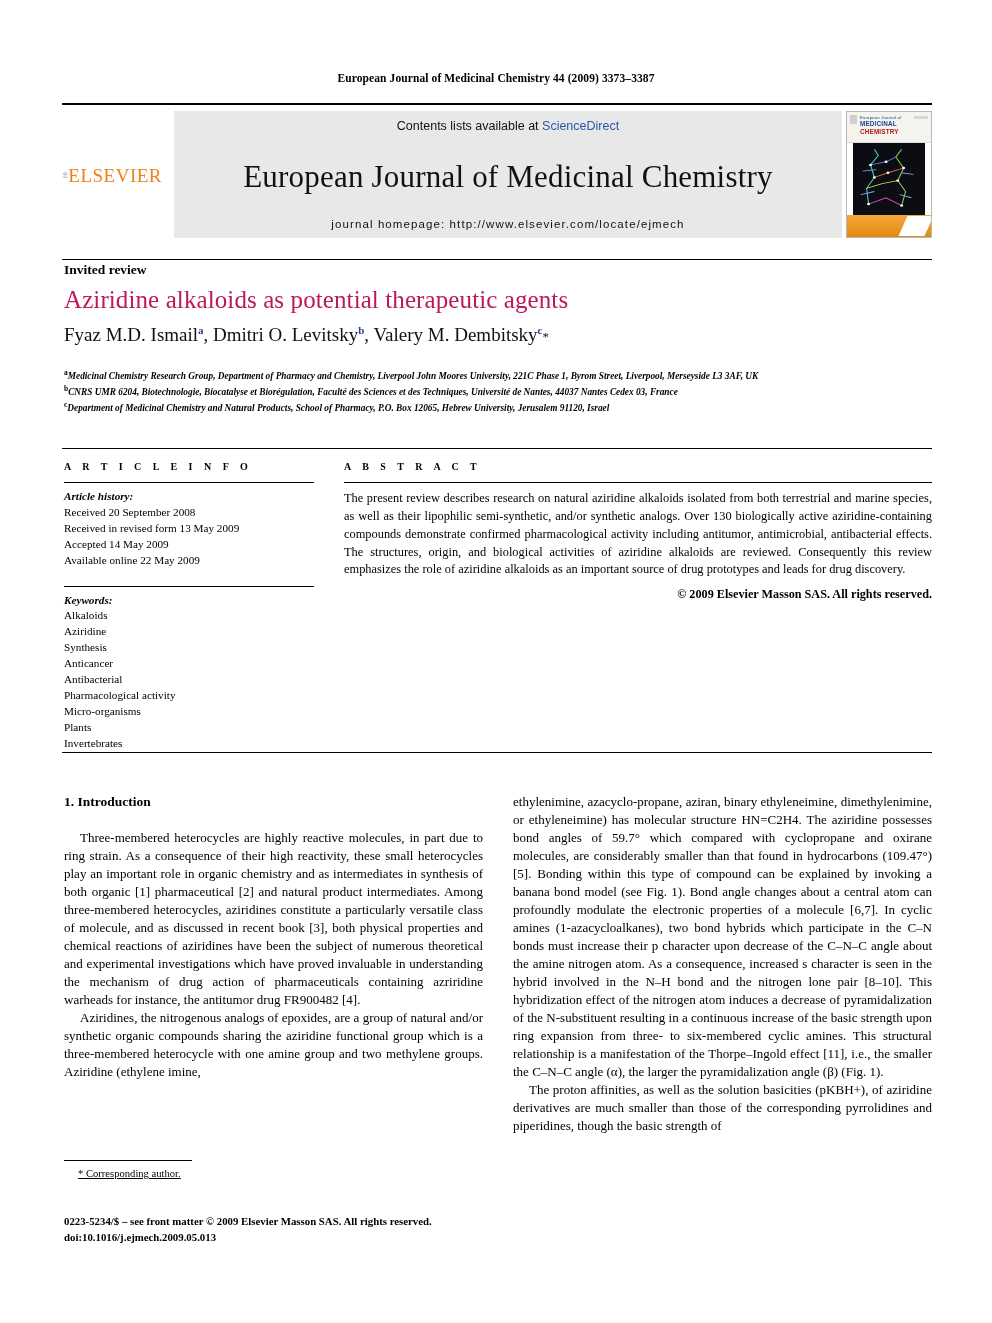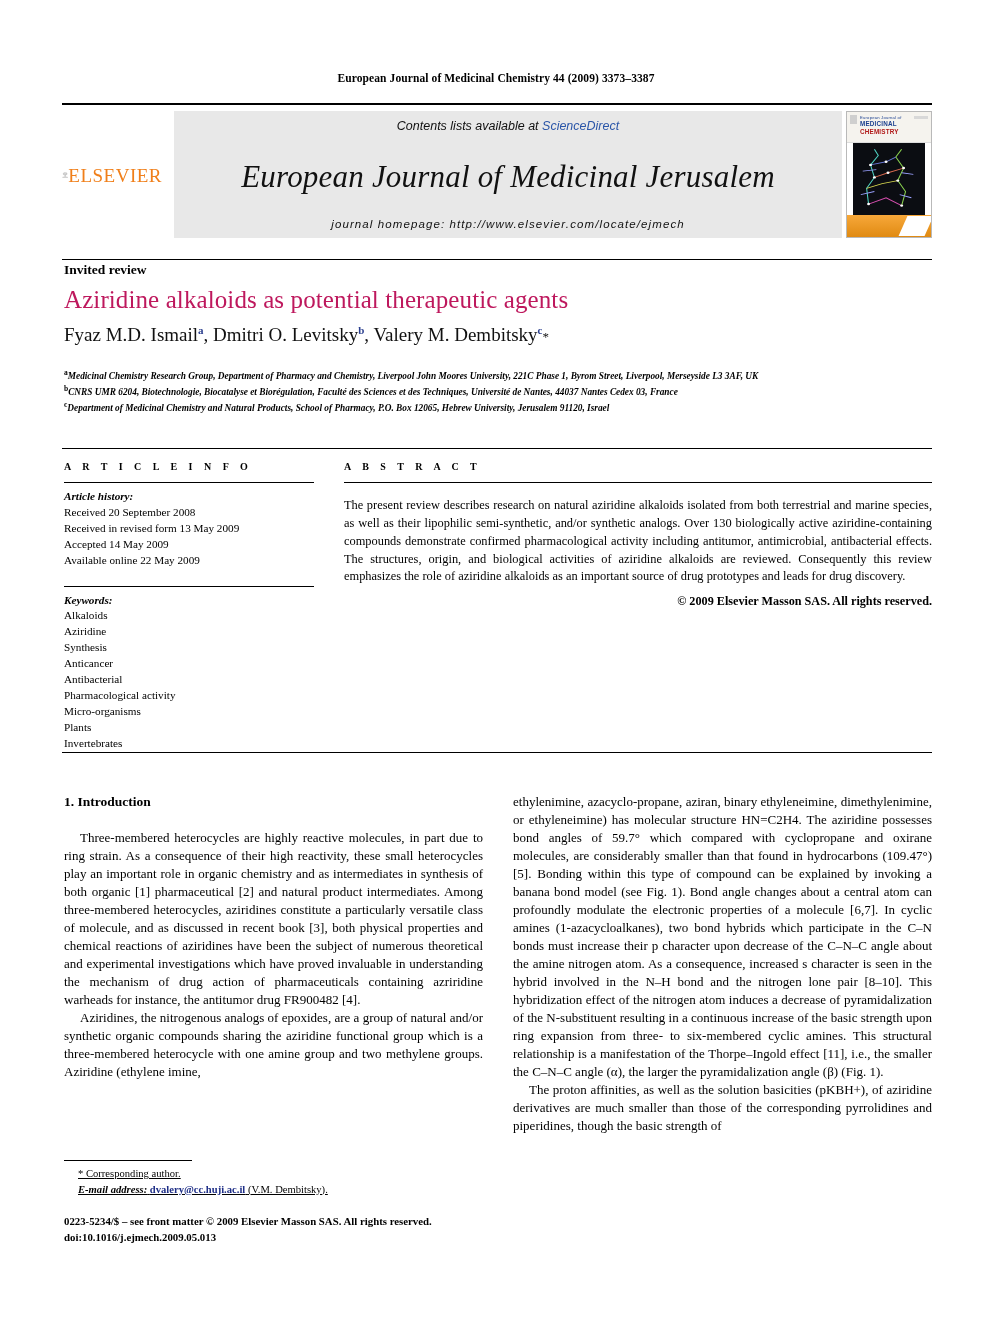--- a/index.html
+++ b/index.html
@@ -71,21 +71,20 @@
     flex: 1 1 auto;
     background: #e8e8e8;
     margin-left: 12px;
     margin-right: 4px;
     display: flex;
     flex-direction: column;
     justify-content: space-between;
     align-items: center;
     padding: 8px 0 8px 0;
     box-sizing: border-box;
-    font-style: italic;
   }
   .contents-line {
     font-family: "Liberation Sans", sans-serif;
     font-size: 12.5px;
     color: #111;
   }
   .contents-line .sd {
     color: #2b56a8;
   }
   .journal-title {
@@ -228,21 +227,21 @@
     margin-top: 17px;
   }
   .kw-block {
     margin-top: 6px;
     font-size: 11.2px;
     line-height: 1.42;
     font-family: "Liberation Serif", serif;
   }
   .kw-block .lbl { font-style: italic; font-weight: bold; }
   .abstract-body {
-    margin-top: 14px;
+    margin-top: 7px;
     font-size: 12.4px;
     line-height: 1.44;
     text-align: justify;
     font-family: "Liberation Serif", serif;
   }
   .copyright {
     margin-top: 8px;
     text-align: right;
     font-size: 12.2px;
     font-weight: bold;
@@ -336,21 +335,21 @@
         <path d="M12 78 q18 -4 36 -4 q20 0 36 4" stroke="#555" stroke-width="1" fill="none"></path>
         <rect x="6" y="82" width="84" height="2.4" fill="#1a1a1a"></rect>
       </svg>
       <div class="elsevier-word">ELSEVIER</div>
     </div>
 
     <div class="masthead-center">
       <div class="contents-line">
         <span>Contents lists available at </span><span class="sd">ScienceDirect</span>
       </div>
-      <div class="journal-title">European Journal of Medicinal Jerusalem</div>
+      <div class="journal-title">European Journal of Medicinal Chemistry</div>
       <div class="homepage-line">journal homepage: http://www.elsevier.com/locate/ejmech</div>
     </div>
 
     <div class="cover-thumb">
       <div class="cover-top">
         <div class="cover-mini-sq"></div>
         <div class="cover-mini-bar"></div>
         <div class="cover-head-text">
           <span>European Journal of</span>
           <b>MEDICINAL</b>
@@ -443,25 +442,20 @@
   </div>
 
   <div class="col col-right">
     <p style="text-indent:0">ethylenimine, azacyclo-propane, aziran, binary ethyleneimine, dimethylenimine, or ethyleneimine) has molecular structure HN=C2H4. The aziridine possesses bond angles of 59.7° which compared with cyclopropane and oxirane molecules, are considerably smaller than that found in hydrocarbons (109.47°) [5]. Bonding within this type of compound can be explained by invoking a banana bond model (see Fig. 1). Bond angle changes about a central atom can profoundly modulate the electronic properties of a molecule [6,7]. In cyclic amines (1-azacycloalkanes), two bond hybrids which participate in the C–N bonds must increase their p character upon decrease of the C–N–C angle about the amine nitrogen atom. As a consequence, increased s character is seen in the hybrid involved in the N–H bond and the nitrogen lone pair [8–10]. This hybridization effect of the nitrogen atom induces a decrease of pyramidalization of the N-substituent resulting in a continuous increase of the basic strength upon ring expansion from three- to six-membered cyclic amines. This structural relationship is a manifestation of the Thorpe–Ingold effect [11], i.e., the smaller the C–N–C angle (α), the larger the pyramidalization angle (β) (Fig. 1).</p>
     <p>The proton affinities, as well as the solution basicities (pKBH+), of aziridine derivatives are much smaller than those of the corresponding pyrrolidines and piperidines, though the basic strength of</p>
   </div>
 
   <div class="footnote-rule"></div>
   <div class="footnote">
     <span class="indent">* Corresponding author.</span>
-    <span class="indent">
-      <span class="em">E-mail address:</span>
-      <span class="mail">dvalery@cc.huji.ac.il</span>
-      <span>(V.M. Dembitsky).</span>
-    </span>
   </div>
 
   <div class="frontmatter">
     <div>0223-5234/$ – see front matter © 2009 Elsevier Masson SAS. All rights reserved.</div>
     <div>doi:10.1016/j.ejmech.2009.05.013</div>
   </div>
 
 </div>
 
 </body></html>

